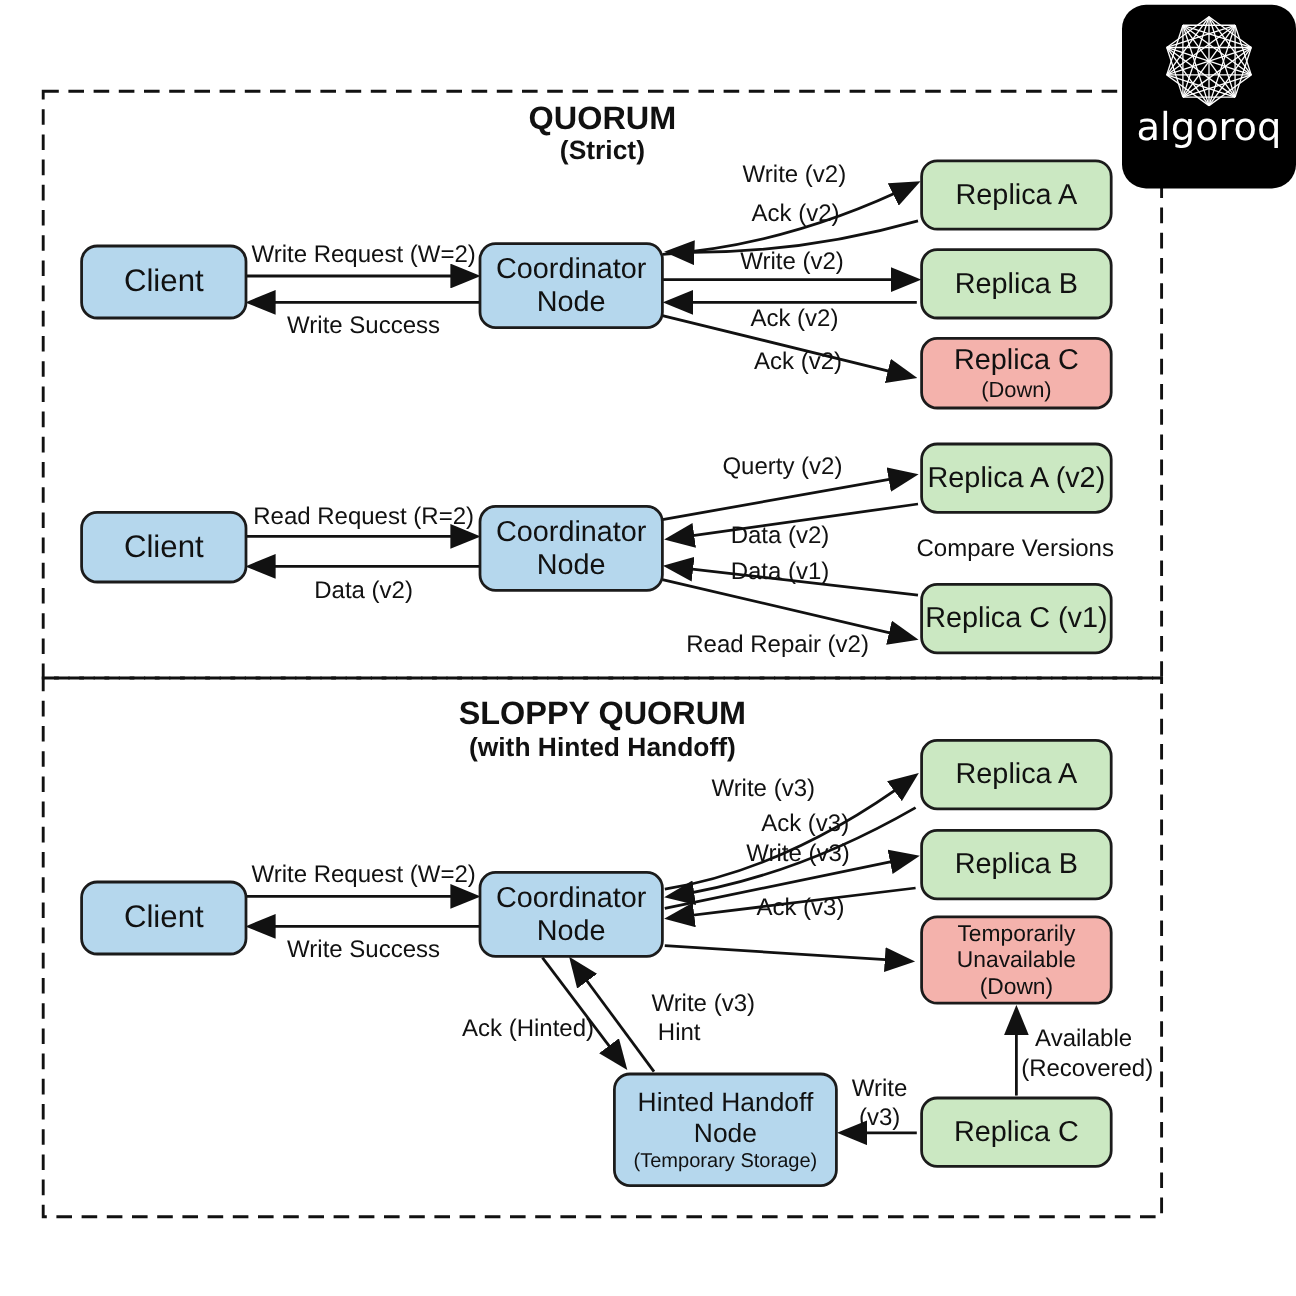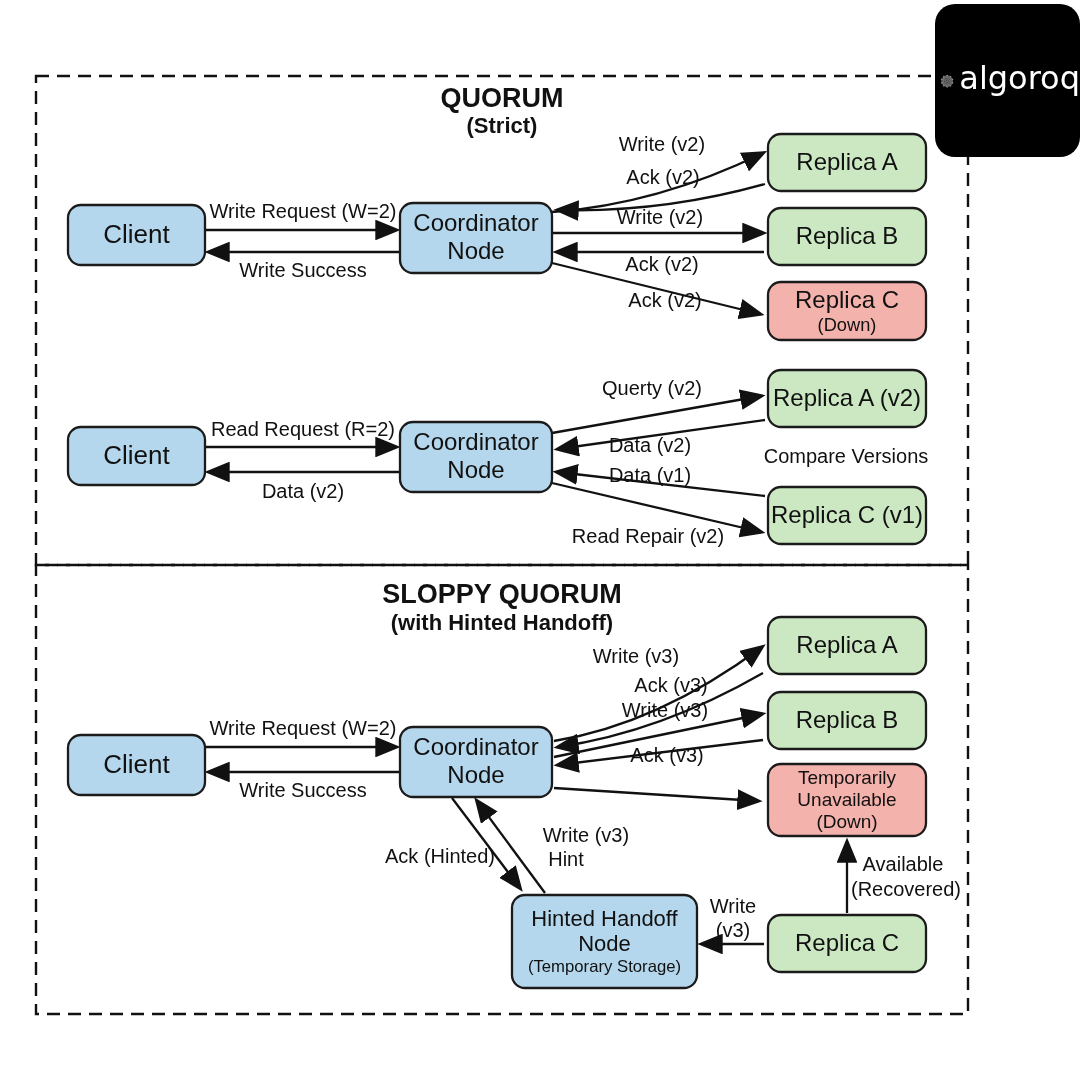--- a/index.html
+++ b/index.html
@@ -1,21 +1,21 @@
 <!DOCTYPE html>
 <html><head>
 <meta charset="utf-8">
 <style>
   html,body{margin:0;padding:0;background:#ffffff;}
   .canvas{position:relative;width:1080px;height:1080px;background:#a3a3a3;overflow:hidden;
           font-family:"Liberation Sans", sans-serif;padding-left:48px;}
   #diagram{position:absolute;left:0;top:0;z-index:1;}
   .logo{position:absolute;left:935px;top:4px;width:145px;height:153px;background:#000;
-        border-radius:20px;z-index:2;display:flex;flex-direction:row;align-items:center;
-        justify-content:flex-end;}
+        border-radius:20px;z-index:2;display:flex;flex-direction:column;align-items:center;
+        justify-content:flex-start;}
   .logo-text{color:#fff;font-family:"DejaVu Sans", sans-serif;font-size:32px;font-weight:400;
              letter-spacing:0px;line-height:1;margin-top:-6px;}
   svg text{font-family:"Liberation Sans", sans-serif;}
 </style>
 </head>
 <body>
 
 <div class="canvas">
   <svg id="diagram" width="1080" height="1080" viewBox="0 0 1080 1080" xmlns="http://www.w3.org/2000/svg">
       <defs>

